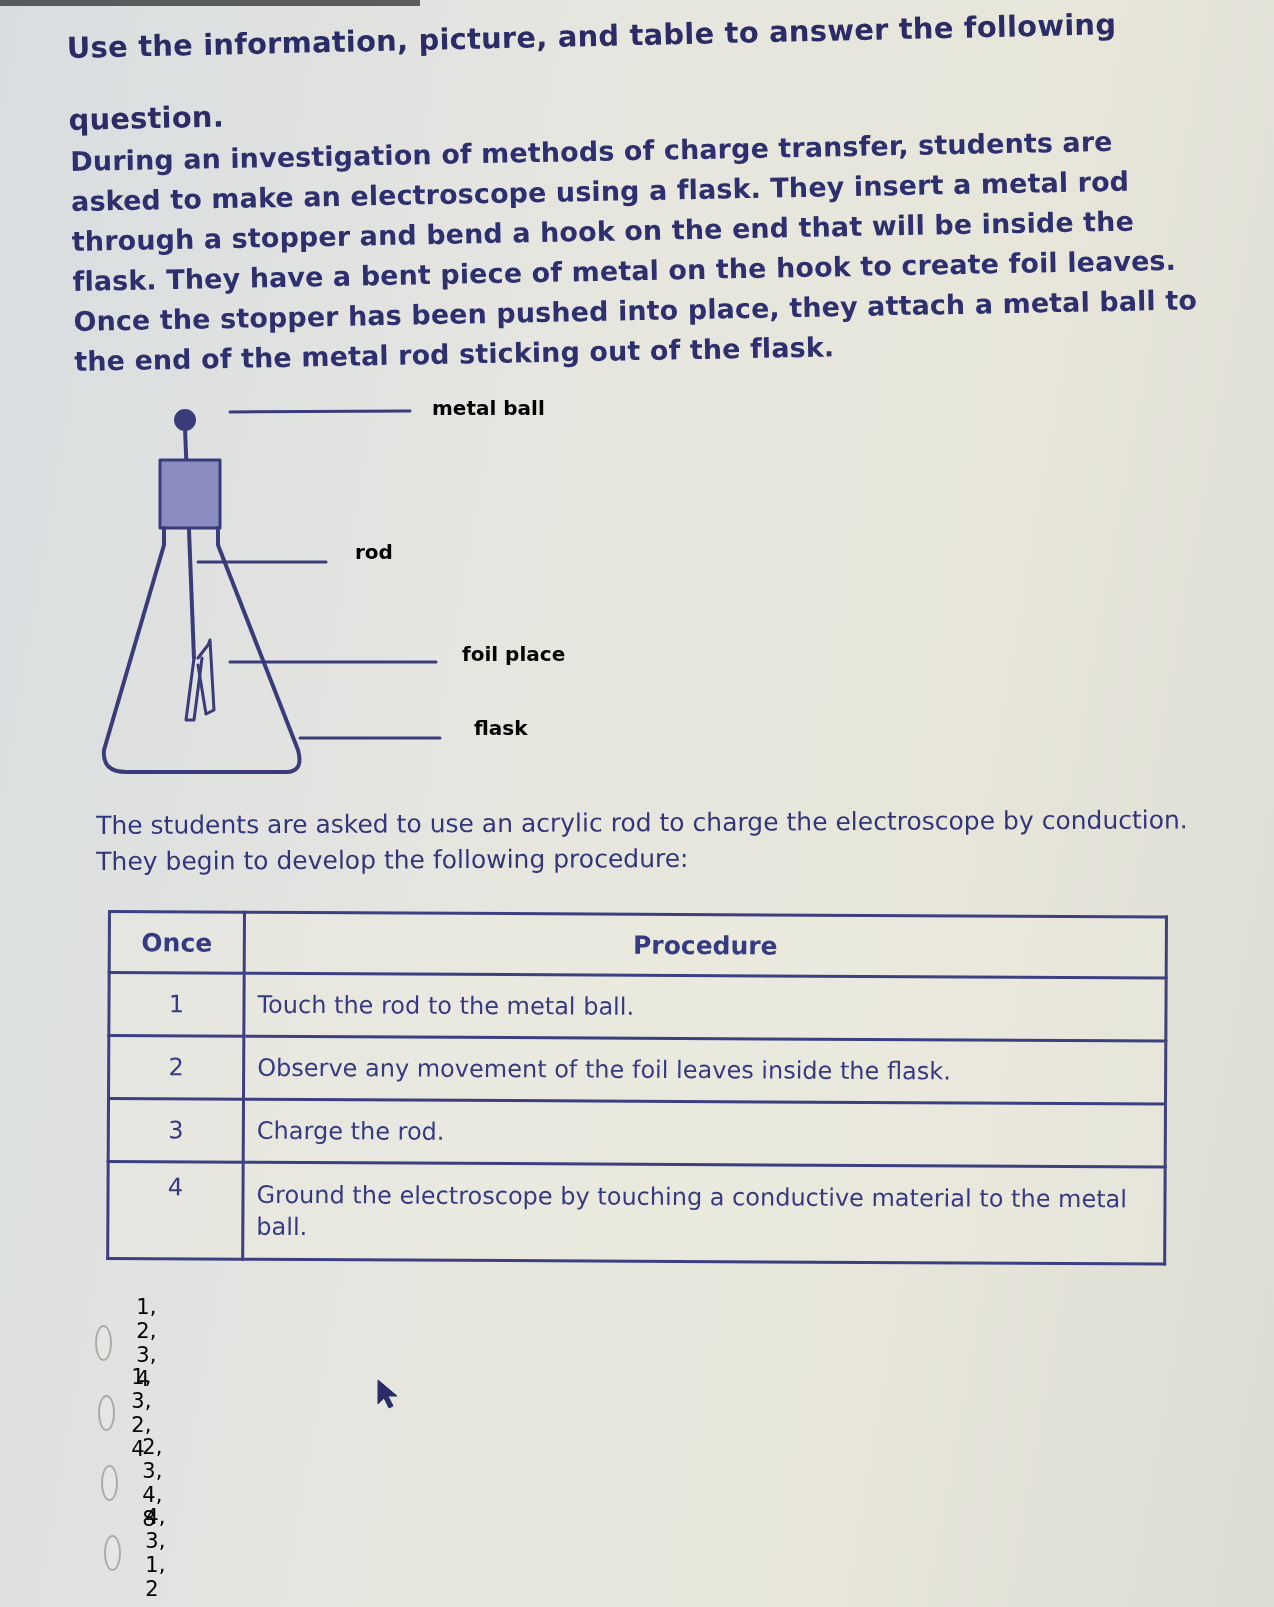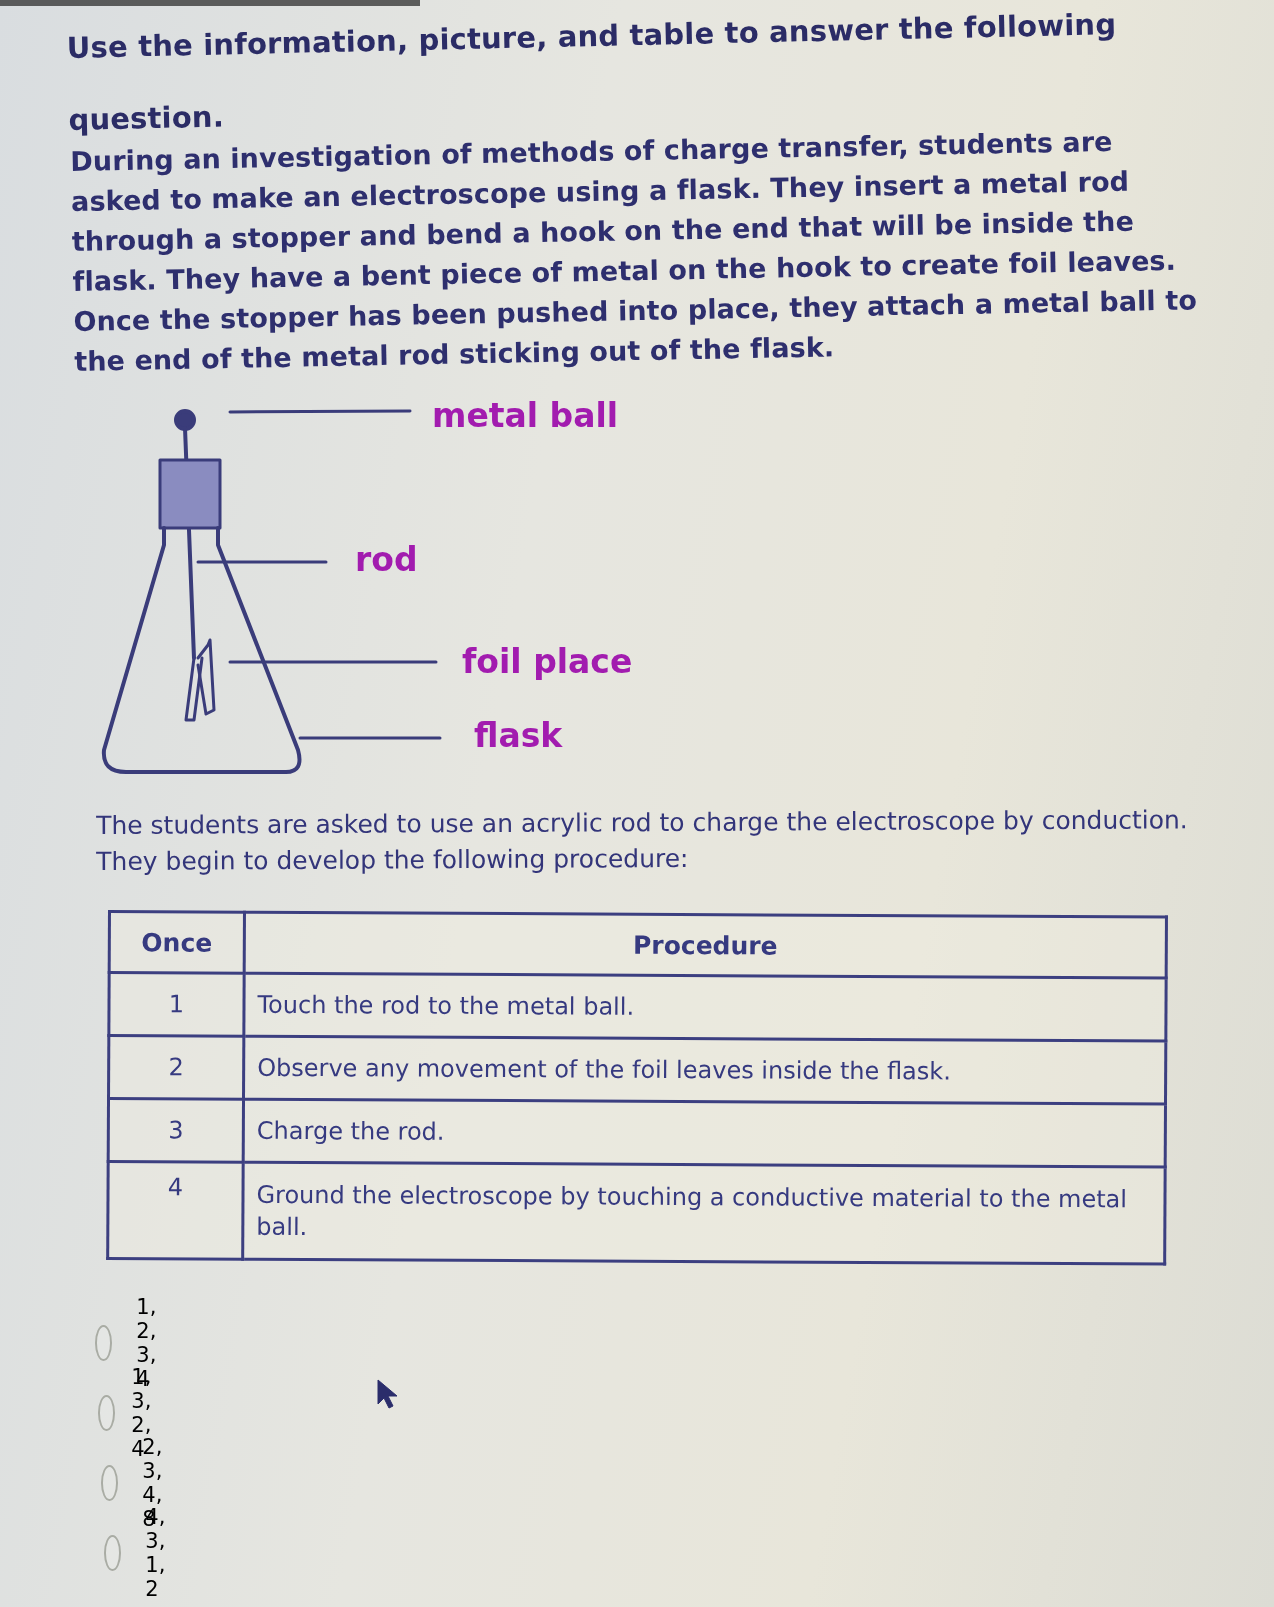--- a/index.html
+++ b/index.html
@@ -23,21 +23,21 @@
   }
   .passage {
     position: absolute; left: 70px; top: 142px; width: 1140px;
     font-size: 27px; line-height: 40px; color: #2e2f6e; font-weight: bold;
     transform: rotate(-1.1deg); transform-origin: left top;
     letter-spacing: .1px;
   }
   .figure { position: absolute; left: 90px; top: 390px; width: 580px; height: 410px; }
   .figure svg { position: absolute; left: 0; top: 0; }
   .fig-label {
-    position: absolute; font-weight: bold; font-size: 33px; color: #a21caf;
+    position: absolute; font-weight: bold; font-size: 20px; color: #000000;
     font-family: "DejaVu Sans", sans-serif;
   }
   .intro2 {
     position: absolute; left: 96px; top: 808px; width: 1100px;
     font-size: 25px; line-height: 36px; color: #33357a;
     transform: rotate(-0.3deg); transform-origin: left top;
   }
   table.proc {
     position: absolute; left: 108px; top: 910px; width: 1060px;
     border-collapse: collapse; font-size: 24px; color: #363a80;

